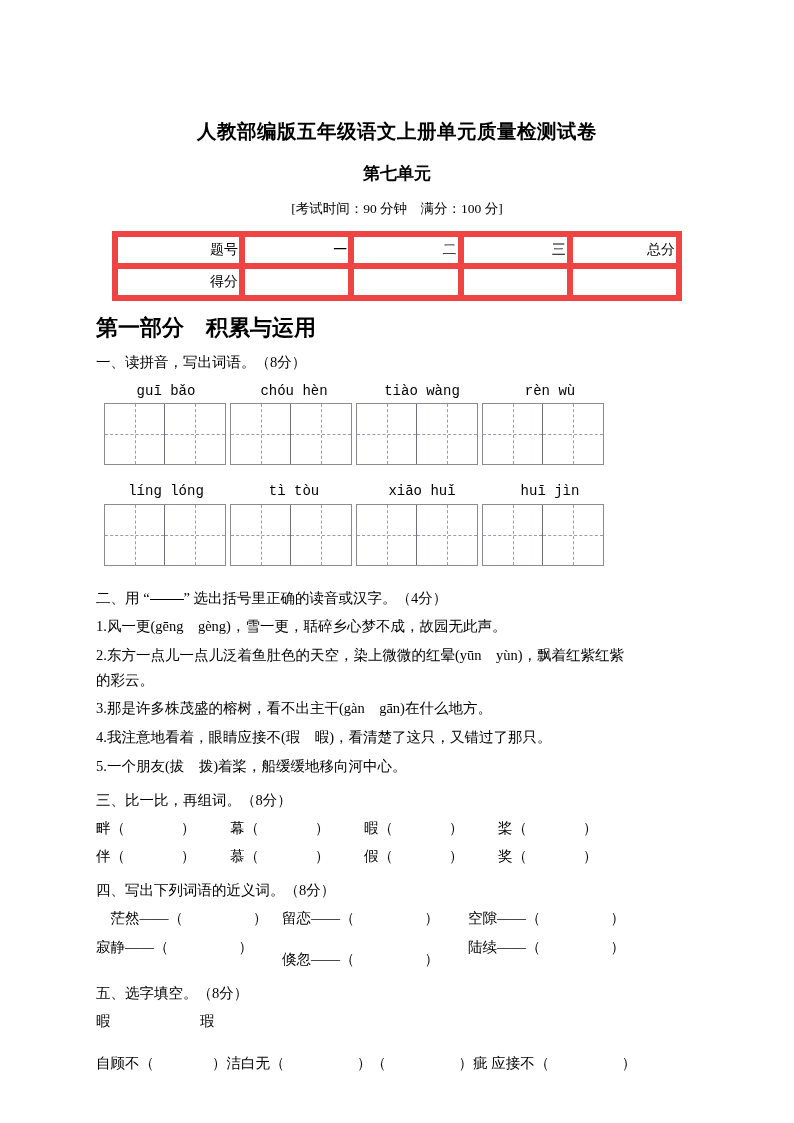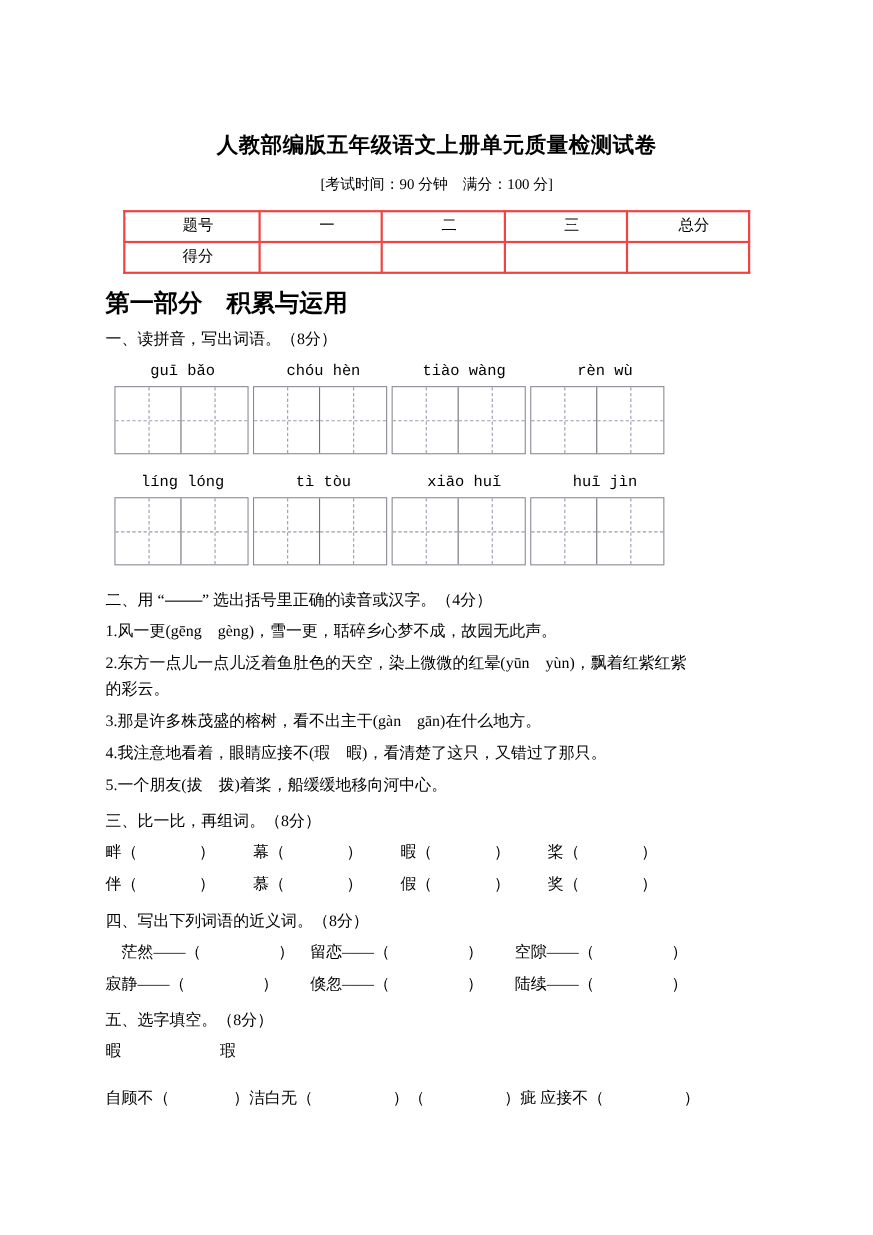--- a/index.html
+++ b/index.html
@@ -52,23 +52,23 @@
   }
 
   
   .score-table {
     border-collapse: collapse;
     width: 570px;
     margin: 14px auto 0 auto;
     table-layout: fixed;
   }
   .score-table td {
-    border: 2px solid #ef4444;
+    border: 6px solid #ef4444;
     height: 24px;
-    text-align: center;
+    text-align: right;
     vertical-align: middle;
     font-size: 14px;
     line-height: 1.1;
     padding-left: 12px;
   }
   .score-table td.lab { width: 108px; }
 
   .part-title {
     font-family: Liberation Sans, sans-serif;
     font-weight: bold;
@@ -178,20 +178,21 @@
     line-height: 1.5;
     white-space: nowrap;
   }
 </style>
 </head>
 <body>
 
 <div class="page">
 
   <h1 class="doc-title">人教部编版五年级语文上册单元质量检测试卷</h1>
+  <h2 class="doc-subtitle">第七单元</h2>
   <p class="exam-meta">[考试时间：90 分钟　满分：100 分]</p>
 
   <table class="score-table">
     <tbody>
       <tr>
         <td class="lab">题号</td>
         <td>一</td>
         <td>二</td>
         <td>三</td>
         <td>总分</td>
@@ -292,21 +293,21 @@
   <p class="q-head" style="padding-top:12px;">四、写出下列词语的近义词。（8分）</p>
 
   <div class="syn-row">
     <div class="syn-cell" style="width:186px;text-align:center;"><span>茫然——（</span><span class="paren-gap wide"></span><span>）</span></div>
     <div class="syn-cell" style="width:186px;"><span>留恋——（</span><span class="paren-gap wide"></span><span>）</span></div>
     <div class="syn-cell" style="width:186px;"><span>空隙——（</span><span class="paren-gap wide"></span><span>）</span></div>
   </div>
 
   <div class="syn-row">
     <div class="syn-cell" style="width:186px;"><span>寂静——（</span><span class="paren-gap wide"></span><span>）</span></div>
-    <div class="syn-cell" style="width:186px;"><span>倏忽——（</span><span class="paren-gap wide"></span><span>）</span></div>
+    <div class="syn-cell" style="width:186px;margin-top:12px;"><span>倏忽——（</span><span class="paren-gap wide"></span><span>）</span></div>
     <div class="syn-cell" style="width:186px;"><span>陆续——（</span><span class="paren-gap wide"></span><span>）</span></div>
   </div>
 
   <p class="q-head" style="padding-top:12px;">五、选字填空。（8分）</p>
 
   <div class="choose-chars">
     <div class="cc" style="width:104px;">暇</div>
     <div class="cc" style="width:104px;">瑕</div>
   </div>
 

